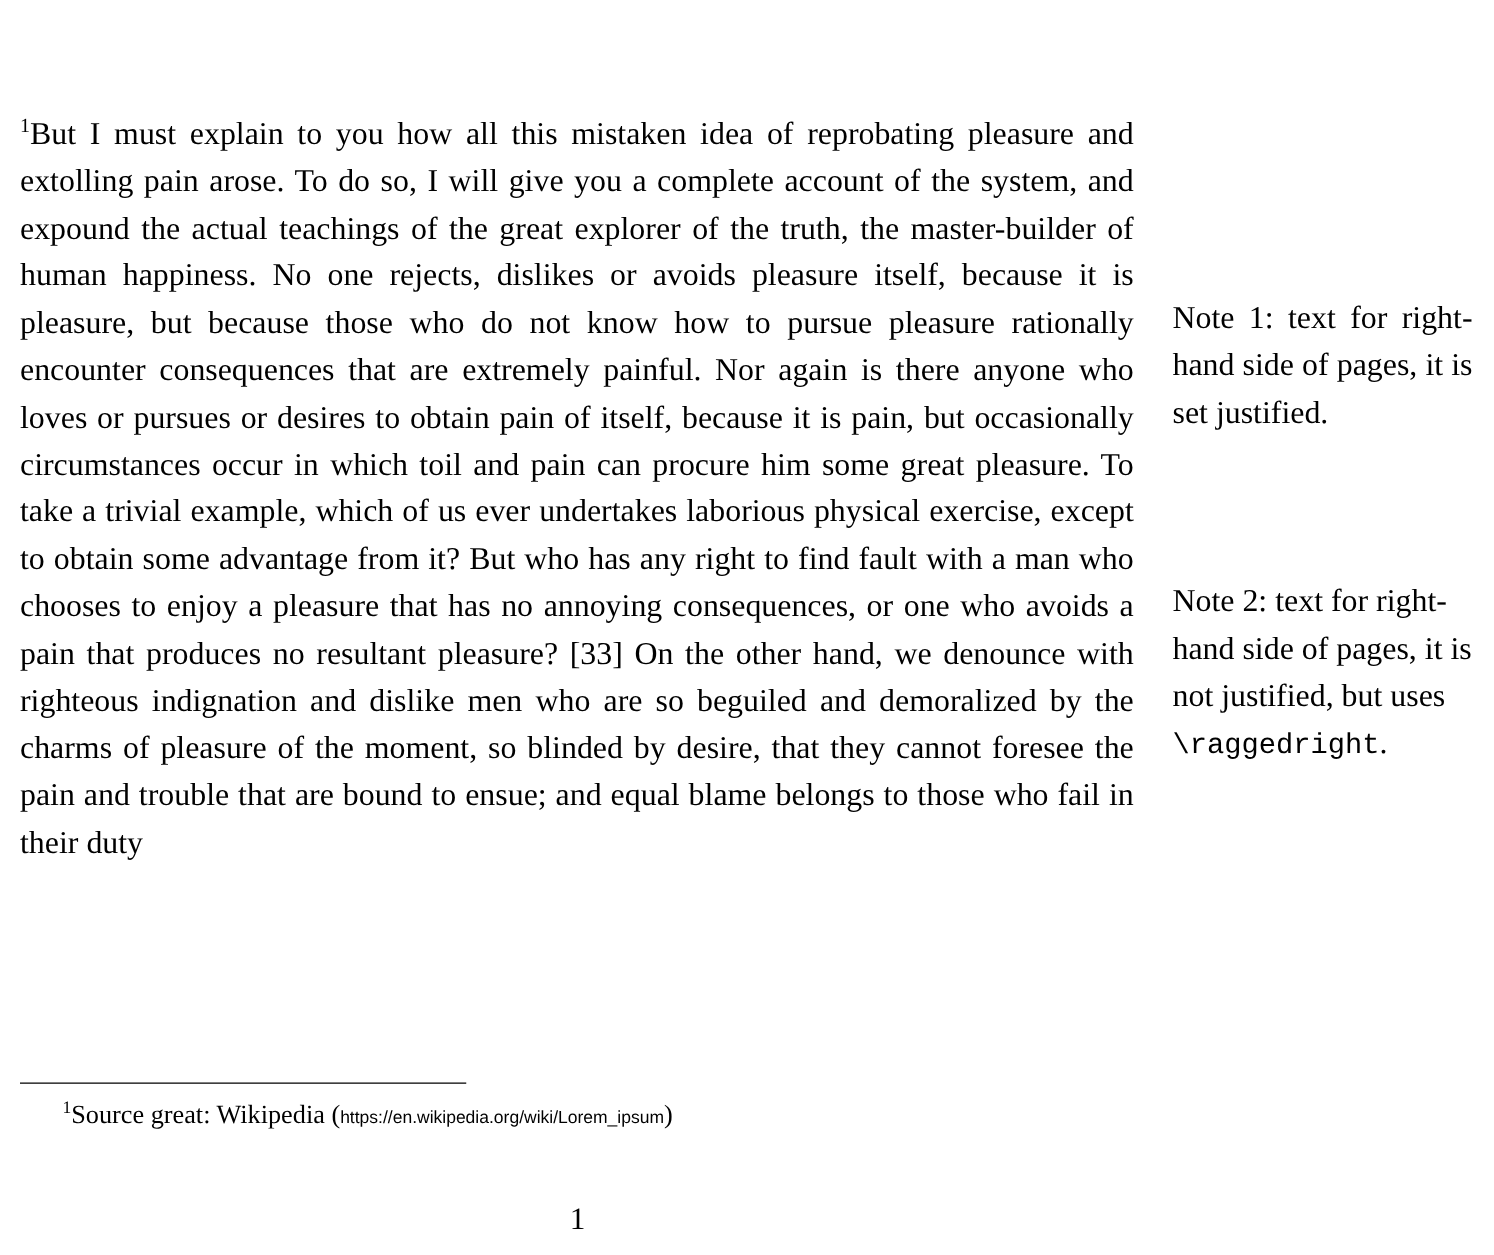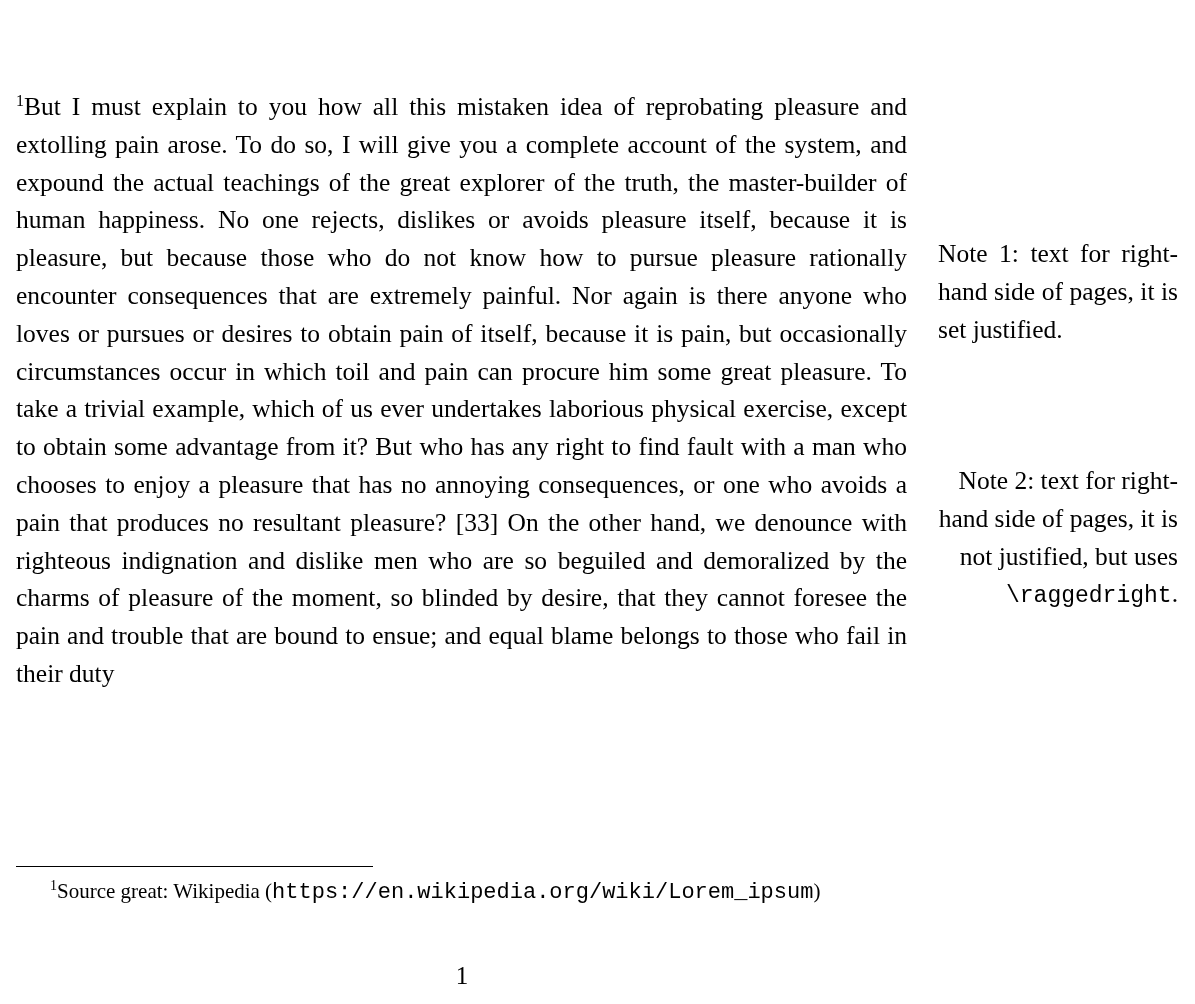--- a/index.html
+++ b/index.html
@@ -63,21 +63,21 @@
     left: 938px;
     width: 240px;
     font-size: 25.5px;
     line-height: 37.8px;
   }
   .margin-note.justified {
     text-align: justify;
     text-justify: inter-word;
   }
   .margin-note.ragged {
-    text-align: right;
+    text-align: left;
   }
   #note-1 { top: 235px; }
   #note-2 { top: 462px; }
   .mono {
     font-family: "Liberation Mono", monospace;
     font-size: 23px;
   }
 
   
   .footnote-rule {
@@ -96,22 +96,22 @@
     font-size: 21px;
     line-height: 30px;
     text-indent: 34px;
   }
   .footnote .fn-num {
     font-size: 14px;
     vertical-align: super;
     line-height: 0;
   }
   .footnote .mono-url {
-    font-family: Liberation Mono, monospace;
-    font-size: 22px;
+    font-family: Liberation Sans, sans-serif;
+    font-size: 14px;
   }
 
   
   .page-number {
     position: absolute;
     left: 0;
     top: 962px;
     width: 924px;
     text-align: center;
     font-size: 25px;

